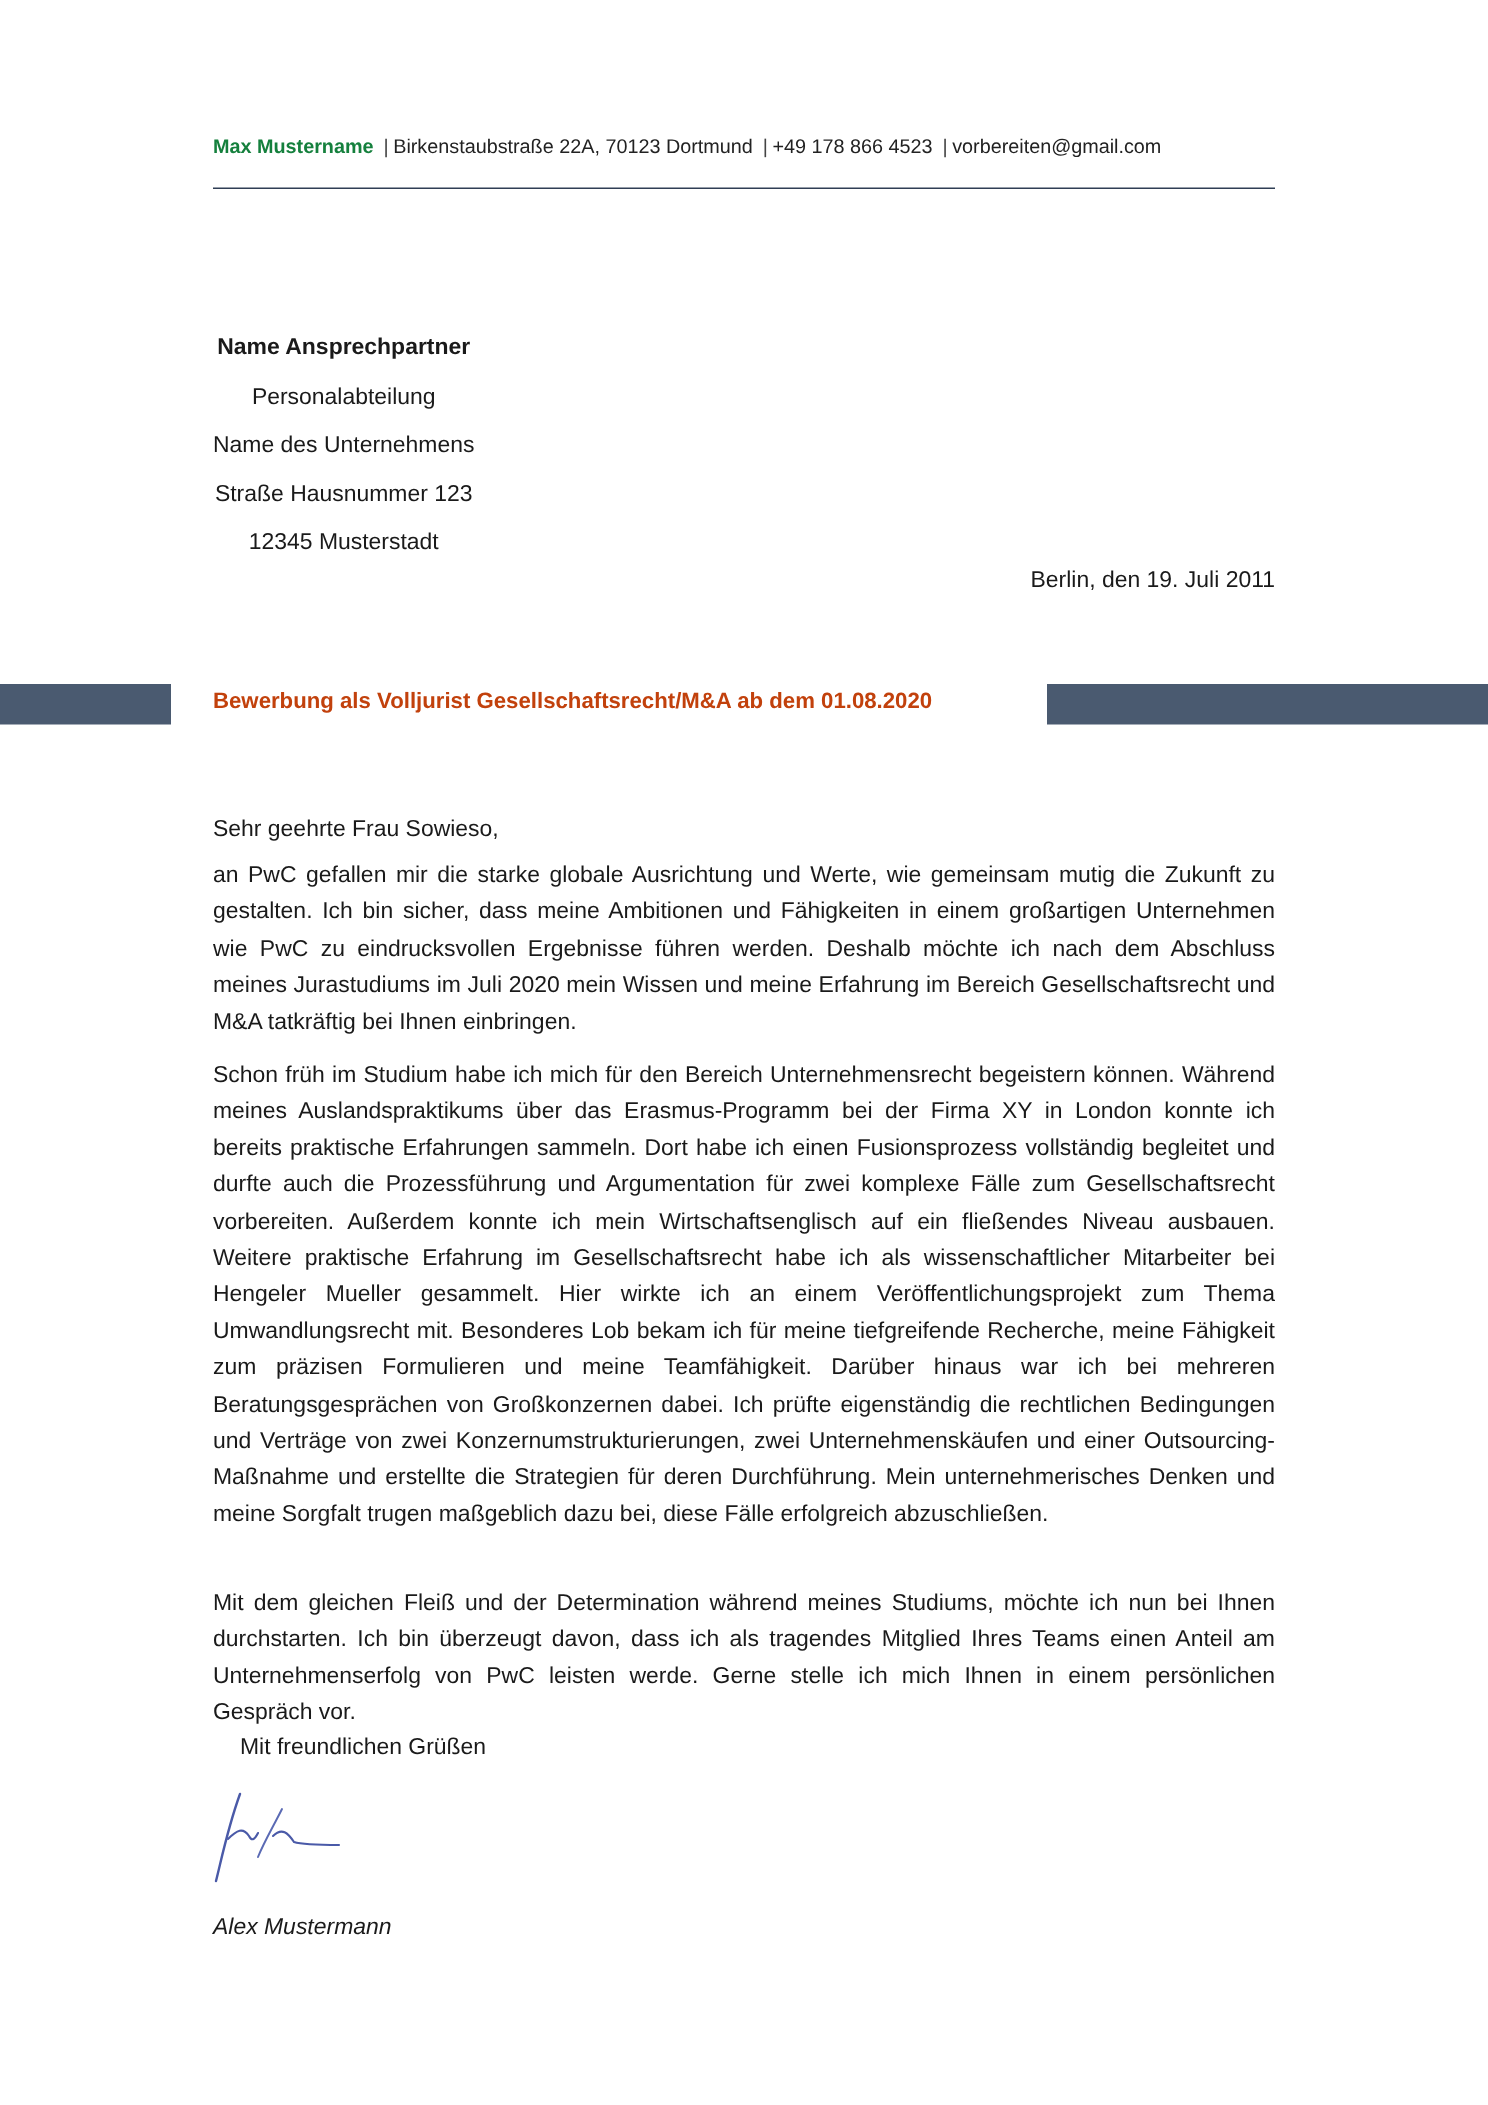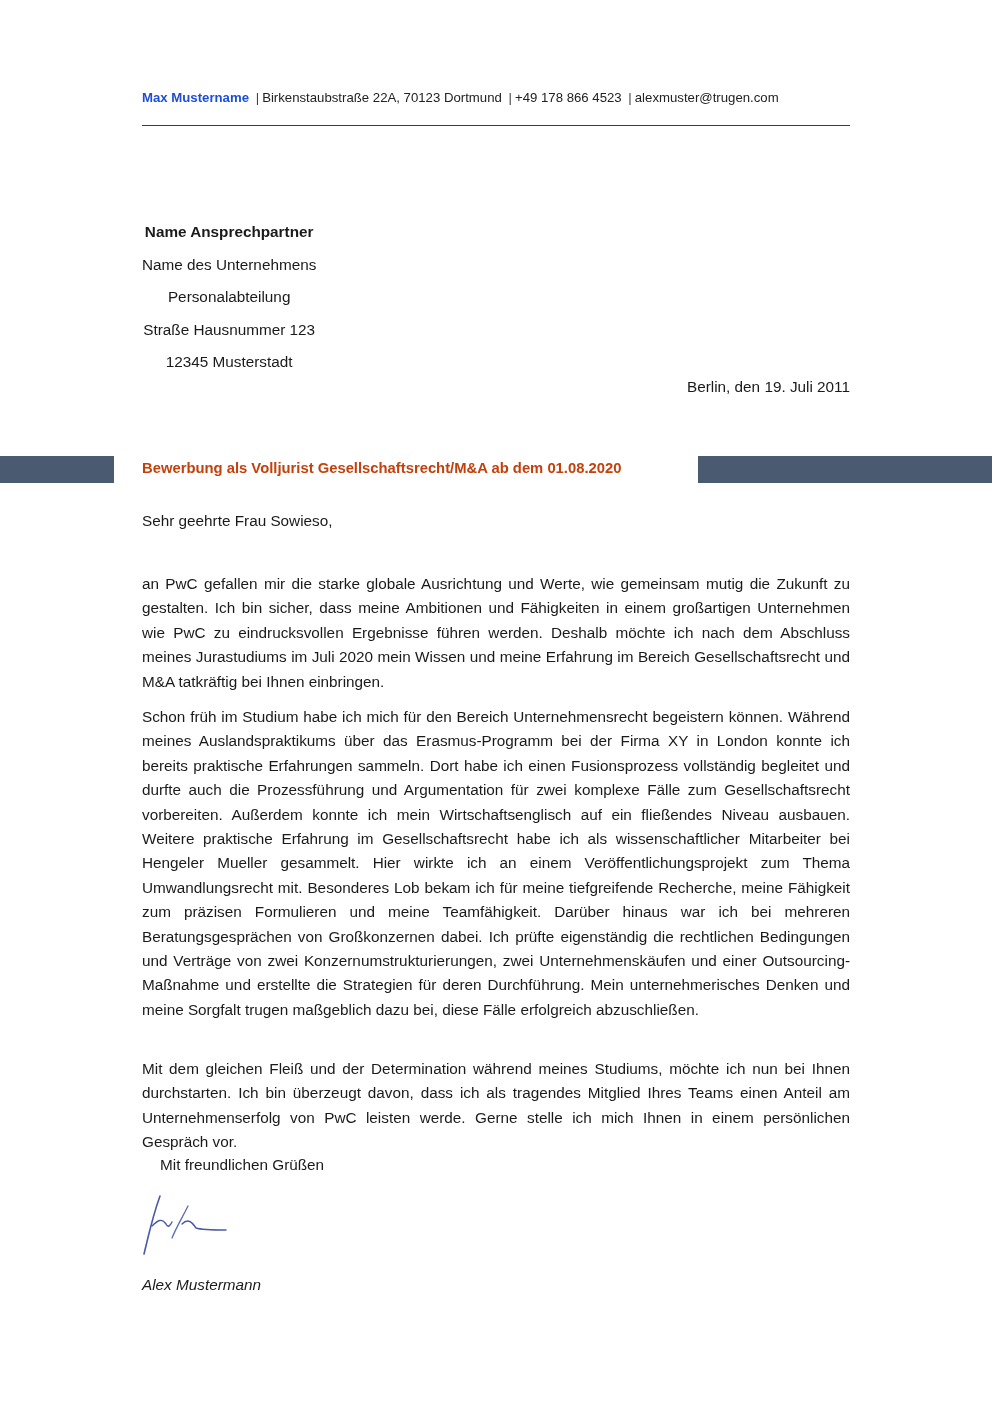--- a/index.html
+++ b/index.html
@@ -2,63 +2,63 @@
 <html><head>
   <meta charset="utf-8">
   <style>
     html, body { margin: 0; padding: 0; background: #ffffff; }
     body { width: 992px; height: 1403px; position: relative; overflow: hidden;
            font-family: "Liberation Sans", sans-serif; color: #1a1a1a; }
     .page { position: absolute; left: 0; top: 0; width: 992px; height: 1403px; }
 
     .header-line { position: absolute; left: 142px; top: 90px; width: 708px;
                    font-size: 13.2px; white-space: nowrap; color: #222; }
-    .header-line b { font-weight: bold; color: #1d4ed8; }
+    .header-line b { font-weight: bold; color: #15803d; }
     .header-line .sep { color: #444; padding: 0 3px; }
     .header-rule { position: absolute; left: 142px; top: 125px; width: 708px; height: 0;
                    border-top: 1px solid #2f3e55; }
 
     .recipient { position: absolute; left: 142px; top: 216px; font-size: 15.3px; line-height: 32.5px; text-align: center; }
     .recipient .name { font-weight: bold; }
 
     .date { position: absolute; right: 142px; top: 378px; font-size: 15.3px; }
 
     .subject-bar-left { position: absolute; left: 0; top: 456px; width: 114px; height: 27px; background: #4a5a70; }
     .subject-bar-right { position: absolute; left: 698px; top: 456px; width: 294px; height: 27px; background: #4a5a70; }
     .subject { position: absolute; left: 142px; top: 460px; font-size: 14.8px; font-weight: bold; color: #c2410c; white-space: nowrap; }
 
-    .salutation { position: absolute; left: 142px; top: 512px; font-size: 15.3px; }
+    .salutation { position: absolute; left: 142px; top: 544px; font-size: 15.3px; }
 
     .body-text { position: absolute; left: 142px; width: 708px; font-size: 15.3px;
                  line-height: 24.4px; text-align: justify; hyphens: manual; margin-top: 12px; }
     .p1 { top: 560px; }
     .p2 { top: 693px; }
     .p3 { top: 1045px; }
 
     .closing { position: absolute; left: 160px; top: 1156px; font-size: 15.3px; }
     .signature { position: absolute; left: 140px; top: 1188px; width: 100px; height: 72px; }
     .signer { position: absolute; left: 142px; top: 1276px; font-size: 15.3px; font-style: italic; }
   </style>
 </head>
 <body>
 
 <div class="page">
 
   <div class="header-line">
     <b>Max Mustername</b>
     <span class="sep">|</span><span>Birkenstaubstraße 22A, 70123 Dortmund</span>
     <span class="sep">|</span><span>+49 178 866 4523</span>
-    <span class="sep">|</span><span>alexmuster@trugen.com</span>
+    <span class="sep">|</span><span>vorbereiten@gmail.com</span>
   </div>
   <div class="header-rule"></div>
 
   <div class="recipient">
     <div class="name">Name Ansprechpartner</div>
+    <div>Personalabteilung</div>
     <div>Name des Unternehmens</div>
-    <div>Personalabteilung</div>
     <div>Straße Hausnummer 123</div>
     <div>12345 Musterstadt</div>
   </div>
 
   <div class="date">Berlin, den 19. Juli 2011</div>
 
   <div class="subject-bar-left"></div>
   <div class="subject">Bewerbung als Volljurist Gesellschaftsrecht/M&amp;A ab dem 01.08.2020</div>
   <div class="subject-bar-right"></div>
 

